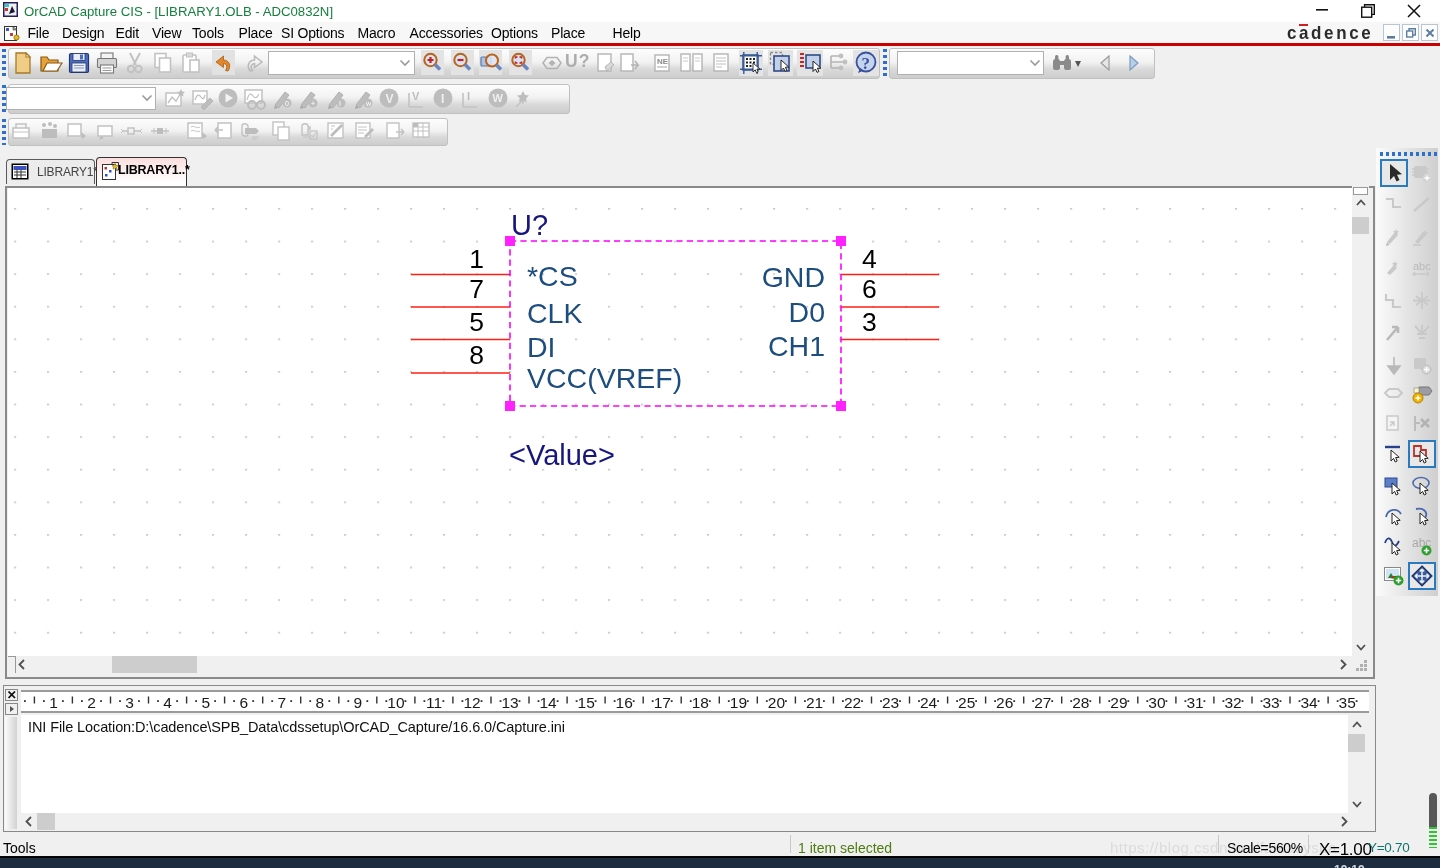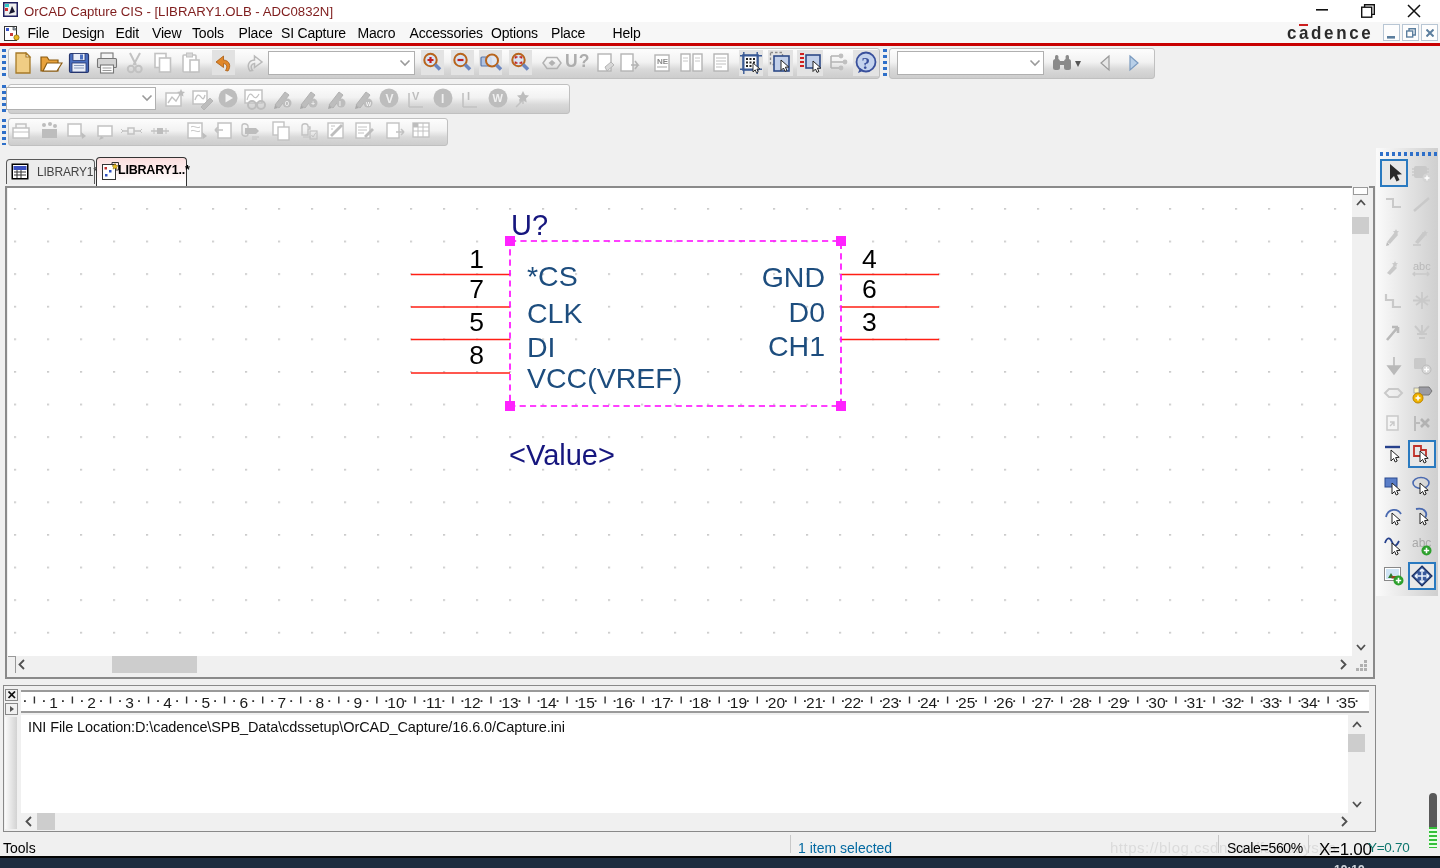--- a/index.html
+++ b/index.html
@@ -2,21 +2,21 @@
 <html><head>
 <meta charset="utf-8">
 <style>
 * { margin:0; padding:0; box-sizing:border-box; }
 html,body { width:1440px; height:868px; overflow:hidden; font-family:"Liberation Sans", sans-serif; }
 body { background:#f0f0f0; position:relative; }
 .abs { position:absolute; }
 
 
 #titlebar { left:0; top:0; width:1440px; height:22px; background:#ffffff; }
-#titletext { left:24px; top:3.5px; font-size:13.2px; color:#7f1d1d; }
+#titletext { left:24px; top:3.5px; font-size:13.2px; color:#15803d; }
 
 
 #menubar { left:0; top:22px; width:1440px; height:21px; background:#f7f7f7; }
 .menuitem { position:absolute; top:25px; font-size:14px; color:#000; letter-spacing:-0.2px; }
 #redline { left:0; top:42.8px; width:1440px; height:3.6px; background:#c80001; }
 
 
 #tbarea { left:0; top:46px; width:1440px; height:102px; background:#f0f0f0; }
 .tbgroup { position:absolute; background:linear-gradient(#fdfdfd,#f2f2f2 45%,#d9d9d9 70%,#cdcdcd); border:1px solid #c0c0c0; border-radius:3px; }
 .grip { position:absolute; width:4px; background-image:repeating-linear-gradient(#2e6fc9 0 3px, transparent 3px 6px); }
@@ -66,21 +66,21 @@
  <path d="M1 1 L13 13 M13 1 L1 13" stroke="#111" stroke-width="1.5"></path>
 </svg>
 
 <div class="abs" id="menubar"></div>
 <div class="abs menuitem" style="left:27.5px">File</div>
 <div class="abs menuitem" style="left:62px">Design</div>
 <div class="abs menuitem" style="left:115.5px">Edit</div>
 <div class="abs menuitem" style="left:152px">View</div>
 <div class="abs menuitem" style="left:192px">Tools</div>
 <div class="abs menuitem" style="left:238.5px">Place</div>
-<div class="abs menuitem" style="left:281px">SI Capture</div>
+<div class="abs menuitem" style="left:281px">SI Options</div>
 <div class="abs menuitem" style="left:357.5px">Macro</div>
 <div class="abs menuitem" style="left:409.5px">Accessories</div>
 <div class="abs menuitem" style="left:491px">Options</div>
 <div class="abs menuitem" style="left:551px">Place</div>
 <div class="abs menuitem" style="left:612.5px">Help</div>
 <svg class="abs" style="left:4px;top:24px" width="16" height="17">
  <rect x="0.5" y="2.5" width="12" height="14" fill="#fff" stroke="#333"></rect>
  <path d="M9 2.5 L13 6 L9 6 Z" fill="#9ab" stroke="#333" stroke-width="0.6"></path>
  <rect x="2" y="4" width="3" height="3" fill="#3a56c8"></rect>
  <rect x="6" y="9" width="3" height="3" fill="#c83a3a"></rect>
@@ -728,21 +728,21 @@
   </svg>
 <div class="sthumb" style="left:37px;top:813px;width:18px;height:17px"></div>
 <svg class="abs" style="left:1339px;top:816px" width="10" height="11">
     <path d="M3 1 L7.5 5.5 L3 10" fill="none" stroke="#505050" stroke-width="1.8"></path>
   </svg>
 
 <div class="abs" id="statusbar"></div>
 <div class="abs" style="left:1110px;top:839px;font-size:15px;color:#cecece;opacity:0.6;letter-spacing:0.5px">https://blog.csdn.net/fantasysua</div>
 <div class="abs" style="left:3px;top:840px;font-size:14px;color:#000">Tools</div>
 <div class="abs" style="left:790px;top:835px;width:1px;height:18px;background:#c8c8c8"></div>
-<div class="abs" style="left:798px;top:840px;font-size:14px;color:#0369a1">1 item selected</div>
+<div class="abs" style="left:798px;top:840px;font-size:14px;color:#4d7c0f">1 item selected</div>
 <div class="abs" style="left:1218px;top:835px;width:1px;height:18px;background:#c8c8c8"></div>
 <div class="abs" style="left:1227px;top:840px;font-size:14px;color:#000;letter-spacing:-0.3px">Scale=560%</div>
 <div class="abs" style="left:1308px;top:835px;width:1px;height:18px;background:#c8c8c8"></div>
 <div class="abs" style="left:1319px;top:840px;font-size:17px;color:#000;letter-spacing:-0.3px">X=1.00</div>
 <div class="abs" style="left:1368px;top:840px;font-size:13.5px;color:#0f766e;letter-spacing:-0.3px">Y=0.70</div>
 <div class="abs" id="taskbar"></div>
 <div class="abs" style="left:1334px;top:865px;width:34px;height:3px;color:#cdd3da;font-size:12px;overflow:hidden;line-height:11px;font-weight:bold">19:19</div>
 
 <div class="abs" style="left:1429px;top:793px;width:8px;height:55px;background:#585858;border-radius:4px 4px 0 0"></div>
 <div class="abs" style="left:1429px;top:827px;width:8px;height:21px;background:repeating-linear-gradient(#35c03a 0 2px,#e8ffe8 2px 4px)"></div>

